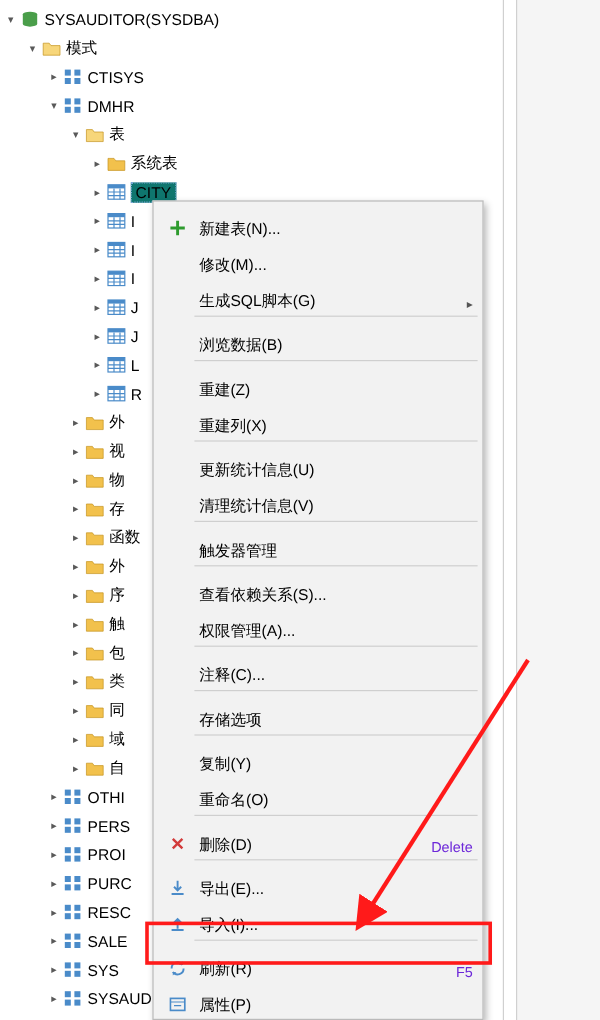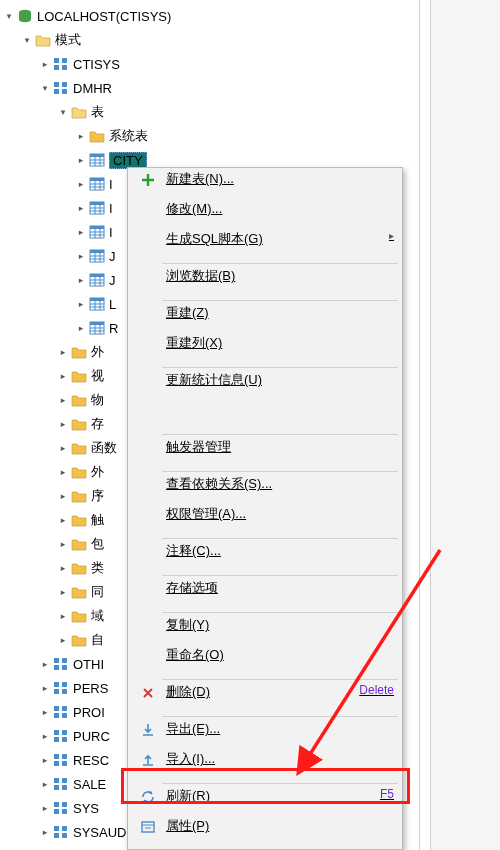--- a/index.html
+++ b/index.html
@@ -73,24 +73,23 @@
       top: 167px;
       width: 276px;
       background: #f2f2f2;
       border: 1px solid #bababa;
       box-shadow: 2px 3px 6px rgba(0,0,0,0.3);
       z-index: 50;
       padding: 2px;
     }
     .menu-item {
       display: flex;
-      align-items: flex-start;
+      align-items: flex-end;
       height: 30px;
       padding: 0 6px;
-      text-decoration: underline;
     }
     .menu-icon {
       width: 24px;
       height: 20px;
       display: inline-flex;
       align-items: center;
       justify-content: center;
       margin-right: 6px;
     }
     .menu-label {
@@ -150,21 +149,21 @@
 
   <div class="node">
     <span class="expander">▾</span>
     <span class="icon">
       <svg width="16" height="16">
           <ellipse cx="8" cy="4" rx="6" ry="2.2" class="svg-db"></ellipse>
           <rect x="2" y="4" width="12" height="8" class="svg-db"></rect>
           <ellipse cx="8" cy="12" rx="6" ry="2.2" class="svg-db"></ellipse>
         </svg>
     </span>
-    <span class="label">LOCALHOST(CTISYS)</span>
+    <span class="label">SYSAUDITOR(SYSDBA)</span>
   </div>
 
   <div class="node">
     <span class="indent i1"></span>
     <span class="expander">▾</span>
     <span class="icon">
       <svg width="16" height="14">
           <path d="M1 3h5l1.5 2H15v8H1z" class="svg-folder-open" stroke-width="0.6"></path>
         </svg>
     </span>
@@ -616,20 +615,21 @@
     <span class="menu-icon"></span>
       <span class="menu-label">重建列(X)</span>
   </div>
   <div class="menu-sep"></div>
   <div class="menu-item">
     <span class="menu-icon"></span>
       <span class="menu-label">更新统计信息(U)</span>
   </div>
   <div class="menu-item">
     <span class="menu-icon"></span>
+      <span class="menu-label">清理统计信息(V)</span>
   </div>
   <div class="menu-sep"></div>
   <div class="menu-item">
     <span class="menu-icon"></span>
       <span class="menu-label">触发器管理</span>
   </div>
   <div class="menu-sep"></div>
   <div class="menu-item">
     <span class="menu-icon"></span>
       <span class="menu-label">查看依赖关系(S)...</span>

